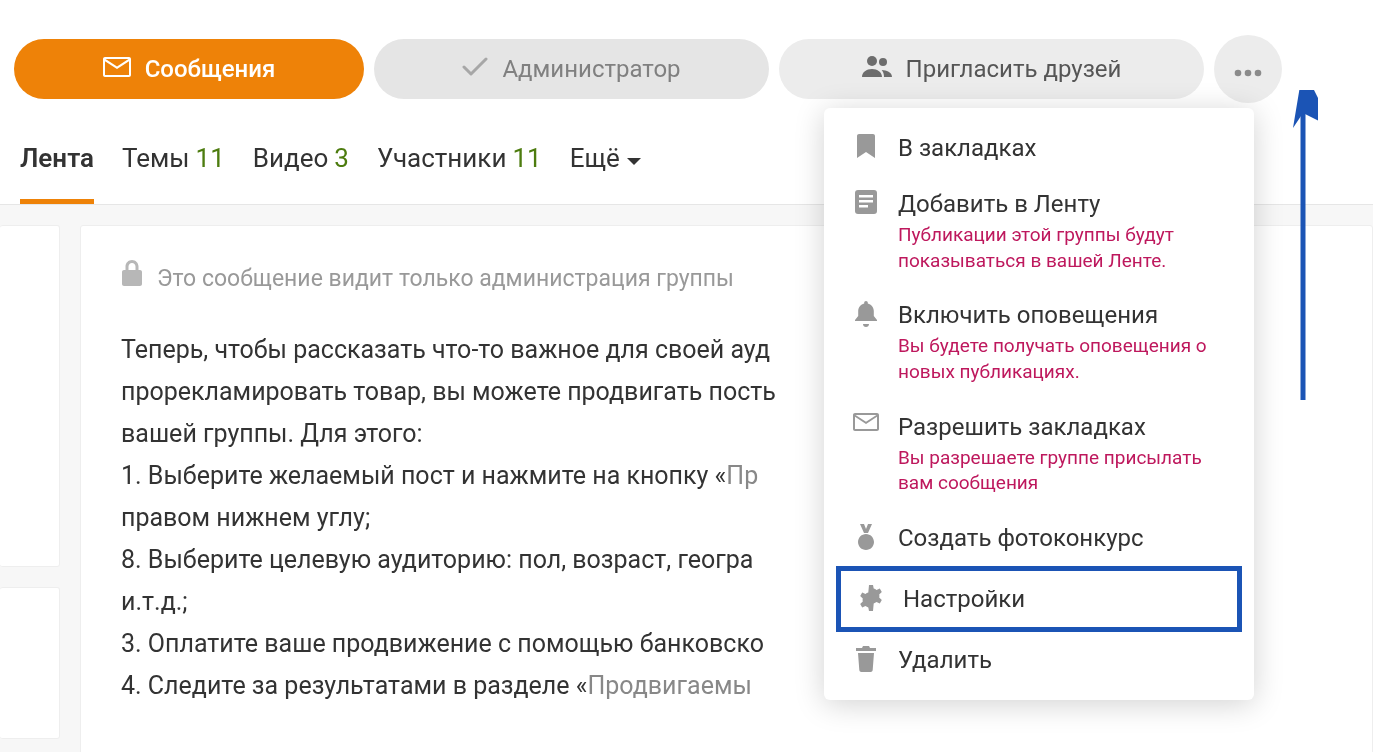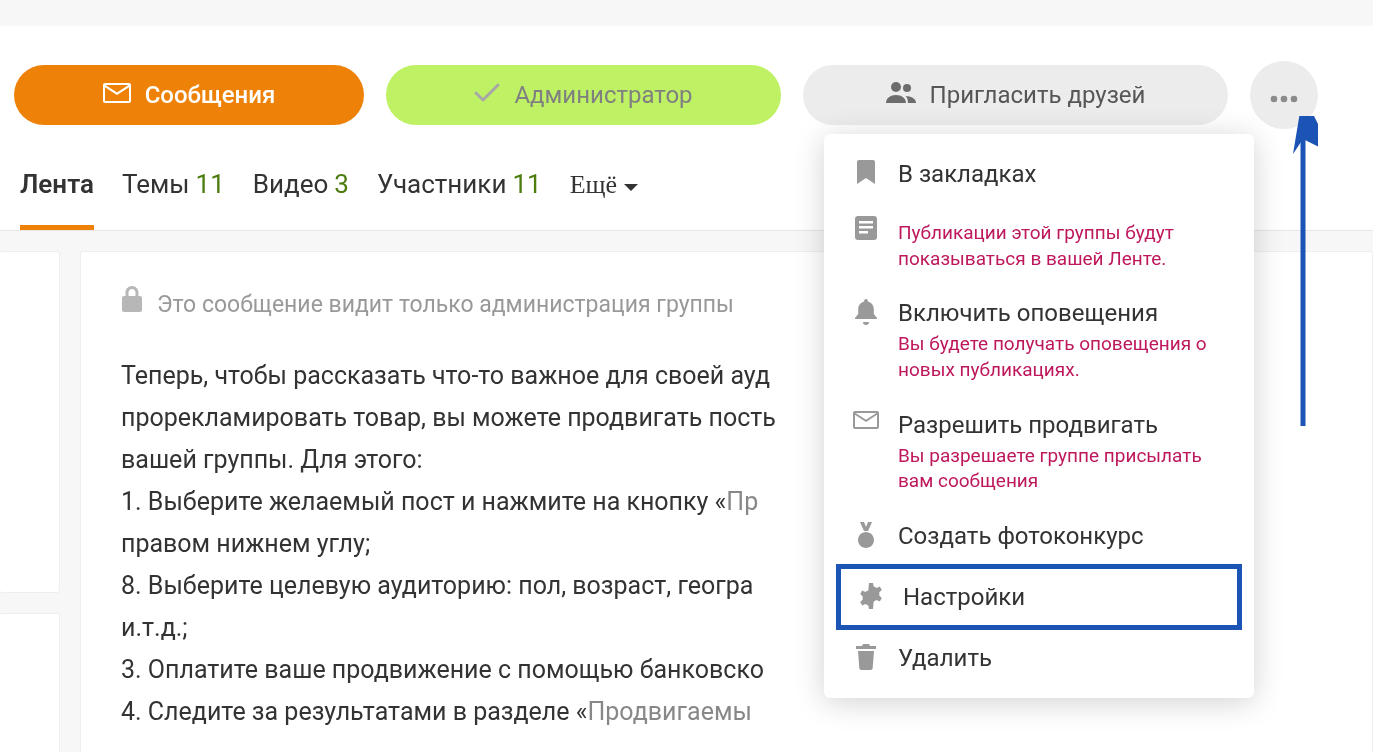--- a/index.html
+++ b/index.html
@@ -12,25 +12,24 @@
     color: #333;
     overflow: hidden;
   }
   .container {
     width: 1373px;
     position: relative;
   }
   
   .top-buttons {
     display: flex;
-    gap: 22px;
+    gap: 10px;
     padding: 35px 14px 10px 14px;
     align-items: center;
     background: #fff;
-    margin-top: 26px;
   }
   .btn {
     height: 60px;
     border-radius: 30px;
     display: inline-flex;
     align-items: center;
     justify-content: center;
     gap: 14px;
     font-size: 24px;
     font-weight: 400;
@@ -38,21 +37,21 @@
     box-sizing: border-box;
     padding: 0 28px;
   }
   .btn-orange {
     background: #ee8208;
     color: #fff;
     width: 350px;
     font-weight: 500;
   }
   .btn-gray {
-    background: #bef264;
+    background: #e5e5e5;
     color: #808080;
     width: 395px;
   }
   .btn-gray2 {
     background: #ececec;
     color: #565656;
     width: 425px;
   }
   .btn-more {
     background: #ececec;
@@ -89,21 +88,20 @@
     border-bottom: 5px solid #ee8208;
     padding-bottom: 26px;
   }
   .tab .count {
     color: #4d7c0f;
     font-size: 26px;
   }
   .tab-more {
     display: inline-flex;
     align-items: center;
-    font-family: Liberation Serif, serif;
   }
   .chevron {
     display:inline-block;
   }
 
   
   .content-wrap {
     display: flex;
     gap: 20px;
     padding-top: 20px;
@@ -317,20 +315,21 @@
     <div class="dd-item">
       <div class="dd-icon">
         <svg width="22" height="24" viewBox="0 0 22 24" fill="#999">
             <rect x="0" y="0" width="22" height="24" rx="3"></rect>
             <rect x="4" y="5" width="14" height="2.5" fill="#fff"></rect>
             <rect x="4" y="10" width="14" height="2.5" fill="#fff"></rect>
             <rect x="4" y="15" width="9" height="2.5" fill="#fff"></rect>
           </svg>
       </div>
       <div class="dd-text">
+        <div class="dd-title">Добавить в Ленту</div>
         <div class="dd-sub">Публикации этой группы будут показываться в вашей Ленте.</div>
       </div>
     </div>
     <div class="dd-item">
       <div class="dd-icon">
         <svg width="22" height="26" viewBox="0 0 22 26" fill="#999">
             <path d="M11 0c1 0 1.8.8 1.8 1.8v.7c3.4.8 6 3.9 6 7.5v5l3.2 4v1H0v-1L3.2 15v-5c0-3.6 2.6-6.7 6-7.5v-.7C9.2.8 10 0 11 0zm0 26c-1.7 0-3-1.3-3-3h6c0 1.7-1.3 3-3 3z"></path>
           </svg>
       </div>
       <div class="dd-text">
@@ -338,21 +337,21 @@
         <div class="dd-sub">Вы будете получать оповещения о новых публикациях.</div>
       </div>
     </div>
     <div class="dd-item">
       <div class="dd-icon">
         <svg width="26" height="18" viewBox="0 0 26 18" fill="#999">
             <path d="M2 0h22c1.1 0 2 .9 2 2v14c0 1.1-.9 2-2 2H2c-1.1 0-2-.9-2-2V2C0 .9.9 0 2 0zm0 3.8V16h22V3.8L13 11 2 3.8zM23.5 2h-21L13 8.8 23.5 2z"></path>
           </svg>
       </div>
       <div class="dd-text">
-        <div class="dd-title">Разрешить продвигать</div>
+        <div class="dd-title">Разрешить закладках</div>
         <div class="dd-sub">Вы разрешаете группе присылать вам сообщения</div>
       </div>
     </div>
     <div class="dd-item">
       <div class="dd-icon">
         <svg width="22" height="26" viewBox="0 0 22 26" fill="#999">
             <path d="M5 0h4l2 5 2-5h4l-4 9h-4L5 0zm6 10c4.4 0 8 3.6 8 8s-3.6 8-8 8-8-3.6-8-8 3.6-8 8-8z"></path>
           </svg>
       </div>
       <div class="dd-text">

